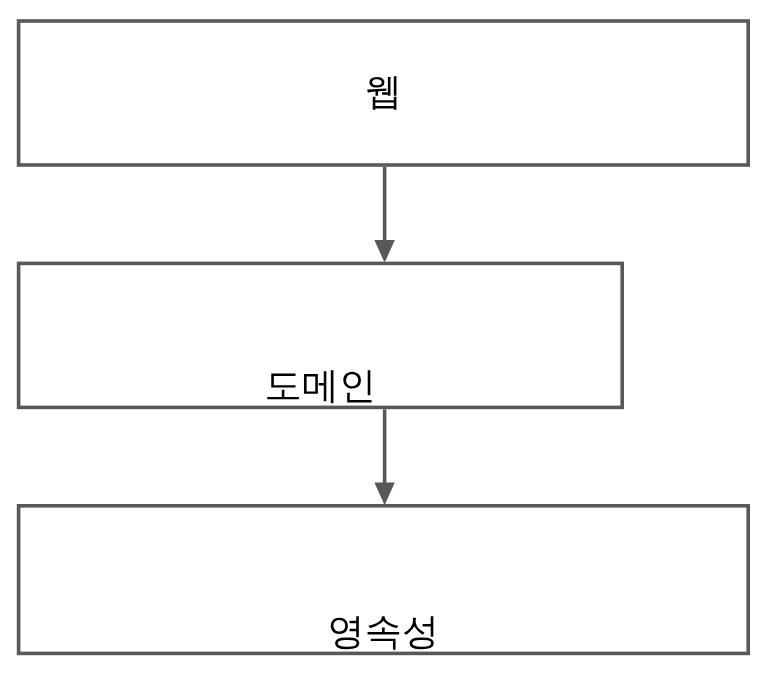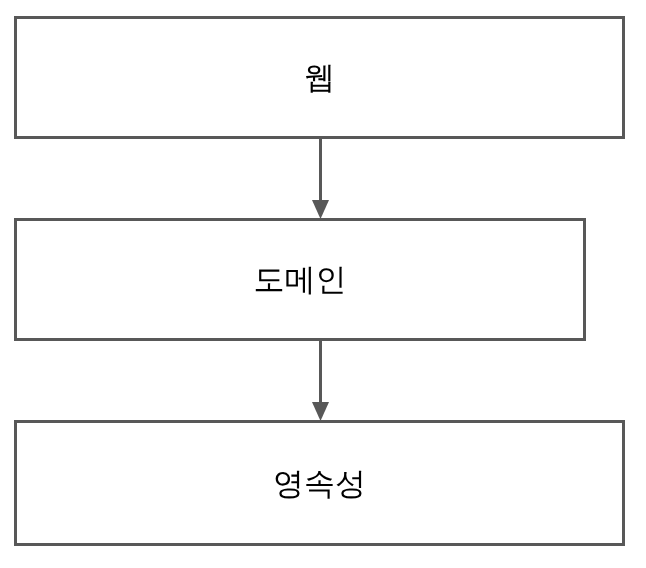--- a/index.html
+++ b/index.html
@@ -29,22 +29,22 @@
   .layer-label {
     font-family: "DejaVu Sans", "Liberation Sans", sans-serif;
     font-size: 31px;
     line-height: 1;
     color: #000000;
     letter-spacing: 0px;
     white-space: nowrap;
     user-select: none;
   }
   #box-web   { left: 14px; top: 16px;  width: 611px; height: 123px; }
-  #box-domain{ left: 14px; top: 218px; width: 572px; height: 123px; }
-  #box-persistence { left: 14px; top: 420px; width: 611px; height: 126px; }
+  #box-domain{ left: 14px; top: 218px; width: 506px; height: 123px; align-items: flex-end; }
+  #box-persistence { left: 14px; top: 420px; width: 611px; height: 126px; align-items: flex-end; }
 
   .connector {
     position: absolute;
     left: 0;
     top: 0;
     width: 646px;
     height: 568px;
     pointer-events: none;
     overflow: visible;
   }

